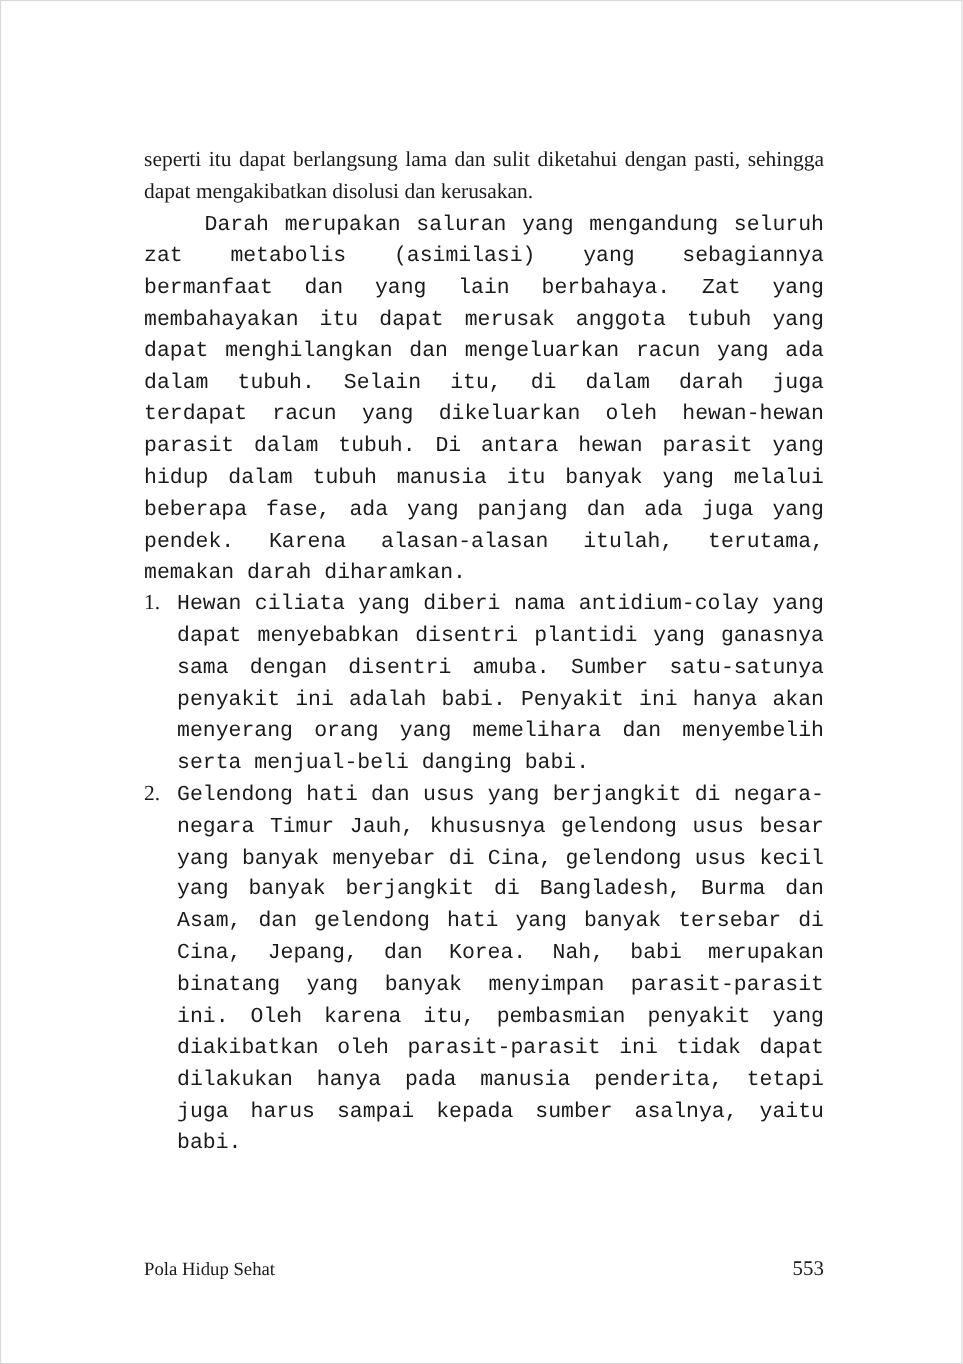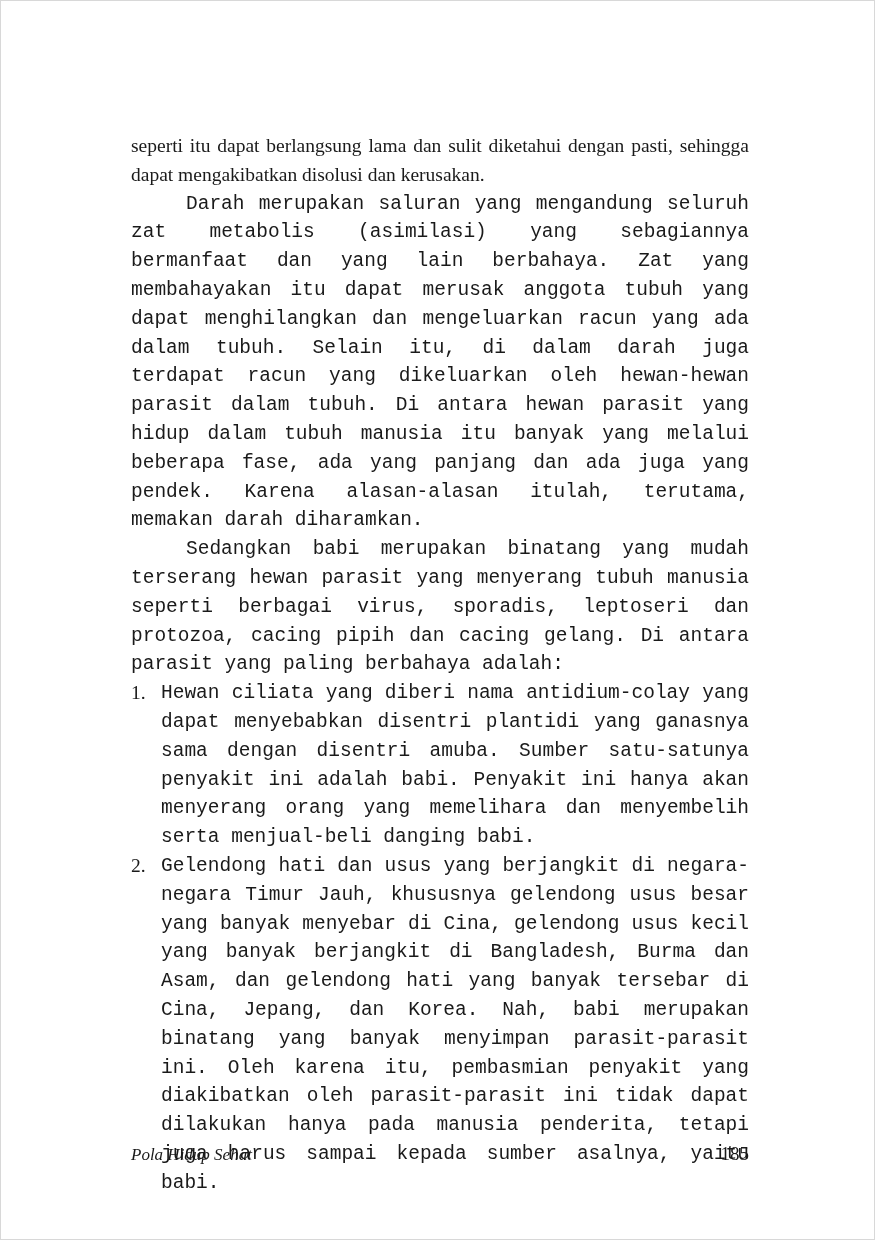--- a/index.html
+++ b/index.html
@@ -46,51 +46,49 @@
   .footer {
     position: absolute;
     left: 130px;
     width: 618px;
     top: 1142px;
     display: flex;
     justify-content: space-between;
     align-items: baseline;
   }
   .footer .book-title {
-    font-style: italic;
     font-size: 17px;
   }
   .footer .page-number {
     font-size: 19px;
   }
 </style>
 </head>
 <body>
 
 <div class="page">
 
   <div class="text-block">
 
     <p class="para">seperti itu dapat berlangsung lama dan sulit diketahui dengan pasti, sehingga dapat mengakibatkan disolusi dan kerusakan.</p>
 
     <p class="para indented">Darah merupakan saluran yang mengandung seluruh zat metabolis (asimilasi) yang sebagiannya bermanfaat dan yang lain berbahaya. Zat yang membahayakan itu dapat merusak anggota tubuh yang dapat menghilangkan dan mengeluarkan racun yang ada dalam tubuh. Selain itu, di dalam darah juga terdapat racun yang dikeluarkan oleh hewan-hewan parasit dalam tubuh. Di antara hewan parasit yang hidup dalam tubuh manusia itu banyak yang melalui beberapa fase, ada yang panjang dan ada juga yang pendek. Karena alasan-alasan itulah, terutama, memakan darah diharamkan.</p>
 
-    <p class="para indented">Sedangkan babi merupakan binatang yang mudah terserang hewan parasit yang menyerang tubuh manusia seperti berbagai virus, sporadis, leptoseri dan protozoa, cacing pipih dan cacing gelang. Di antara parasit yang paling berbahaya adalah:</p>
 
     <ol class="parasite-list">
       <li class="list-item">
         <span class="num">1.</span>
         <span class="txt">Hewan ciliata yang diberi nama antidium-colay yang dapat menyebabkan disentri plantidi yang ganasnya sama dengan disentri amuba. Sumber satu-satunya penyakit ini adalah babi. Penyakit ini hanya akan menyerang orang yang memelihara dan menyembelih serta menjual-beli danging babi.</span>
       </li>
       <li class="list-item">
         <span class="num">2.</span>
         <span class="txt">Gelendong hati dan usus yang berjangkit di negara-negara Timur Jauh, khususnya gelendong usus besar yang banyak menyebar di Cina, gelendong usus kecil yang banyak berjangkit di Bangladesh, Burma dan Asam, dan gelendong hati yang banyak tersebar di Cina, Jepang, dan Korea. Nah, babi merupakan binatang yang banyak menyimpan parasit-parasit ini. Oleh karena itu, pembasmian penyakit yang diakibatkan oleh parasit-parasit ini tidak dapat dilakukan hanya pada manusia penderita, tetapi juga harus sampai kepada sumber asalnya, yaitu babi.</span>
       </li>
     </ol>
 
   </div>
 
   <div class="footer">
     <span class="book-title">Pola Hidup Sehat</span>
-    <span class="page-number">185</span>
+    <span class="page-number">553</span>
   </div>
 
 </div>
 
 </body></html>

